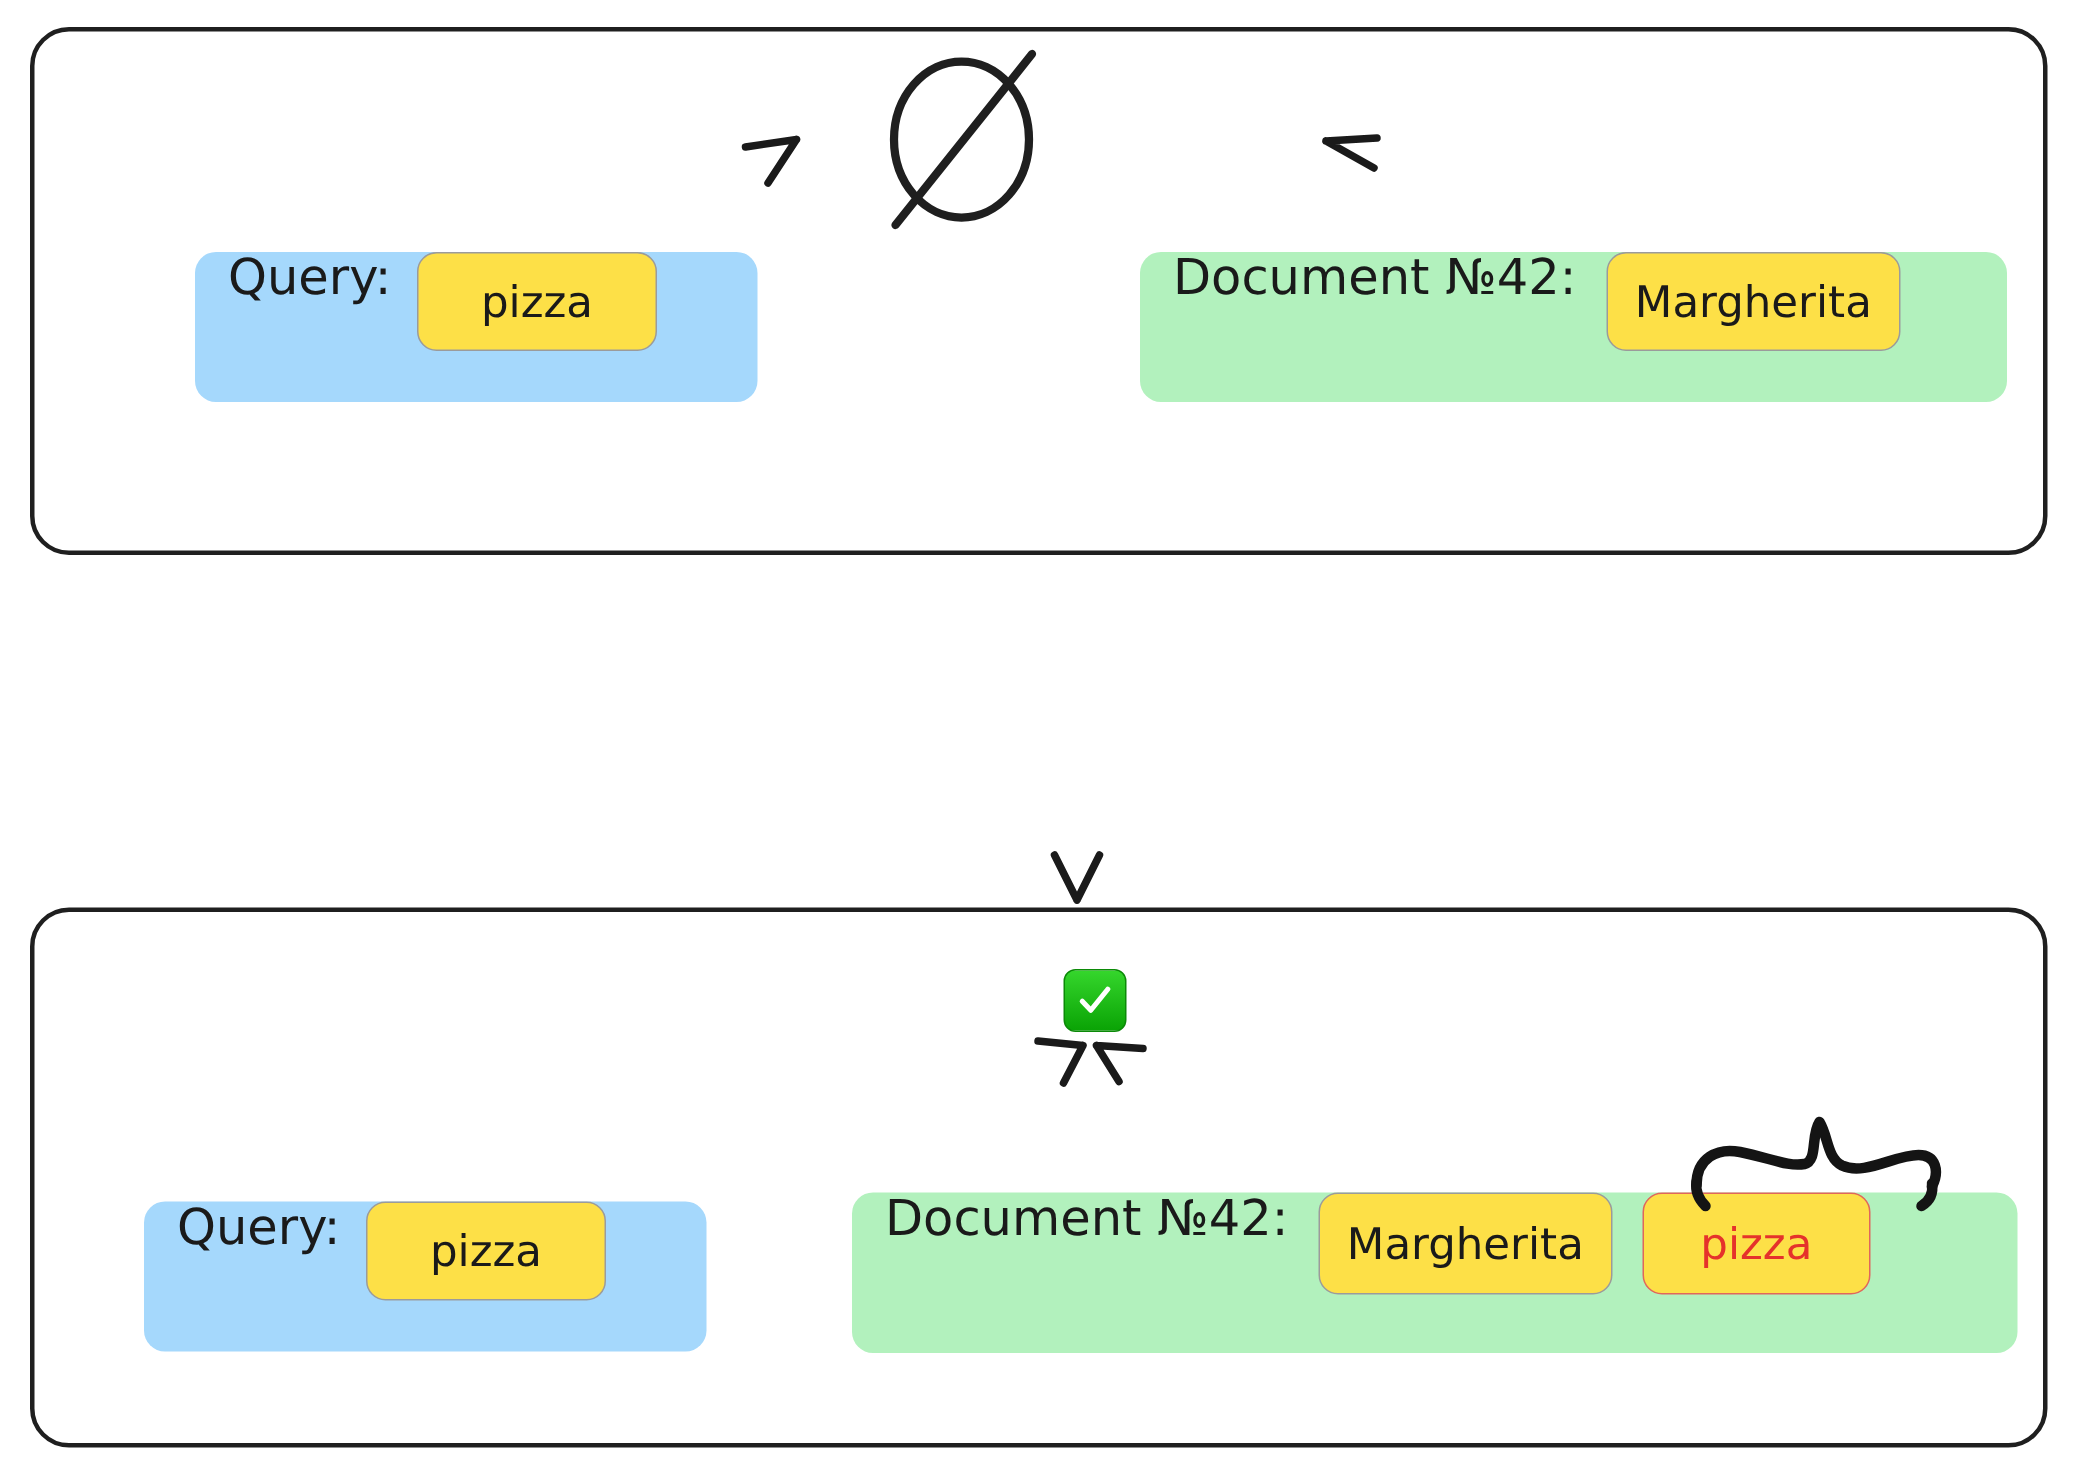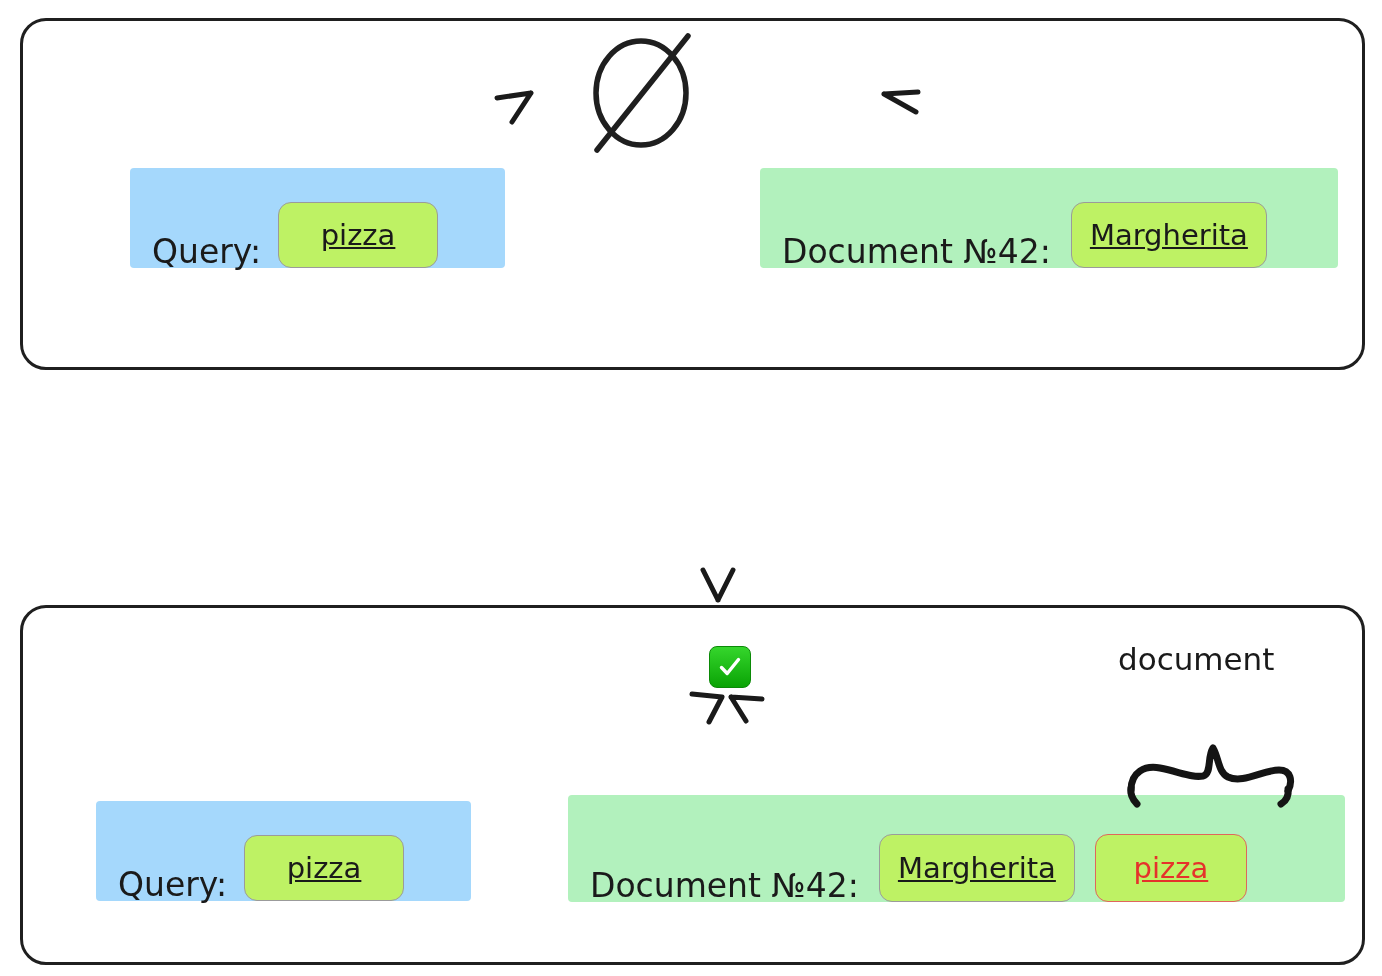--- a/index.html
+++ b/index.html
@@ -40,46 +40,45 @@
     left: 20px;
     top: 605px;
     width: 1345px;
     height: 360px;
   }
 
   
   .entity-box {
     position: absolute;
     display: flex;
-    align-items: flex-end;
-    border-radius: 4px;
+    align-items: flex-start;
+    border-radius: 14px;
     box-sizing: border-box;
   }
   .entity-box.query  { background: #a5d8fc; }
   .entity-box.doc    { background: #b2f1bd; }
 
   .entity-label {
     font-size: 33px;
     color: #1a1a1a;
     white-space: nowrap;
     line-height: 1;
   }
 
   
   .pill {
     display: inline-flex;
     align-items: center;
     justify-content: center;
-    background: #bef264;
+    background: #fde047;
     border: 1.6px solid #9b9b9b;
     border-radius: 13px;
     box-sizing: border-box;
     white-space: nowrap;
     color: #1a1a1a;
-    text-decoration: underline;
   }
   .pill.expansion {
     border-color: #e0665c;
     color: #e5322b;
   }
 
   
   #box-query-before {
     left: 130px; top: 168px; width: 375px; height: 100px;
     padding-left: 22px;
@@ -185,21 +184,20 @@
 
   <div class="panel" id="panel-after"></div>
 
   <div id="match-badge">
     <svg width="30" height="30" viewBox="0 0 30 30" aria-hidden="true">
       <path d="M6.5 15.5 L12.2 21.5 L23.5 7.5" fill="none" stroke="#ffffff" stroke-width="3.4" stroke-linecap="round" stroke-linejoin="round"></path>
     </svg>
   </div>
 
   <div id="annotation-expansion">
-    <div>document</div>
   </div>
 
   <div class="entity-box query" id="box-query-after">
     <span class="entity-label">Query:</span>
     <span class="pill">pizza</span>
   </div>
 
   <div class="entity-box doc" id="box-doc-after">
     <span class="entity-label">Document №42:</span>
     <span class="pill">Margherita</span>

